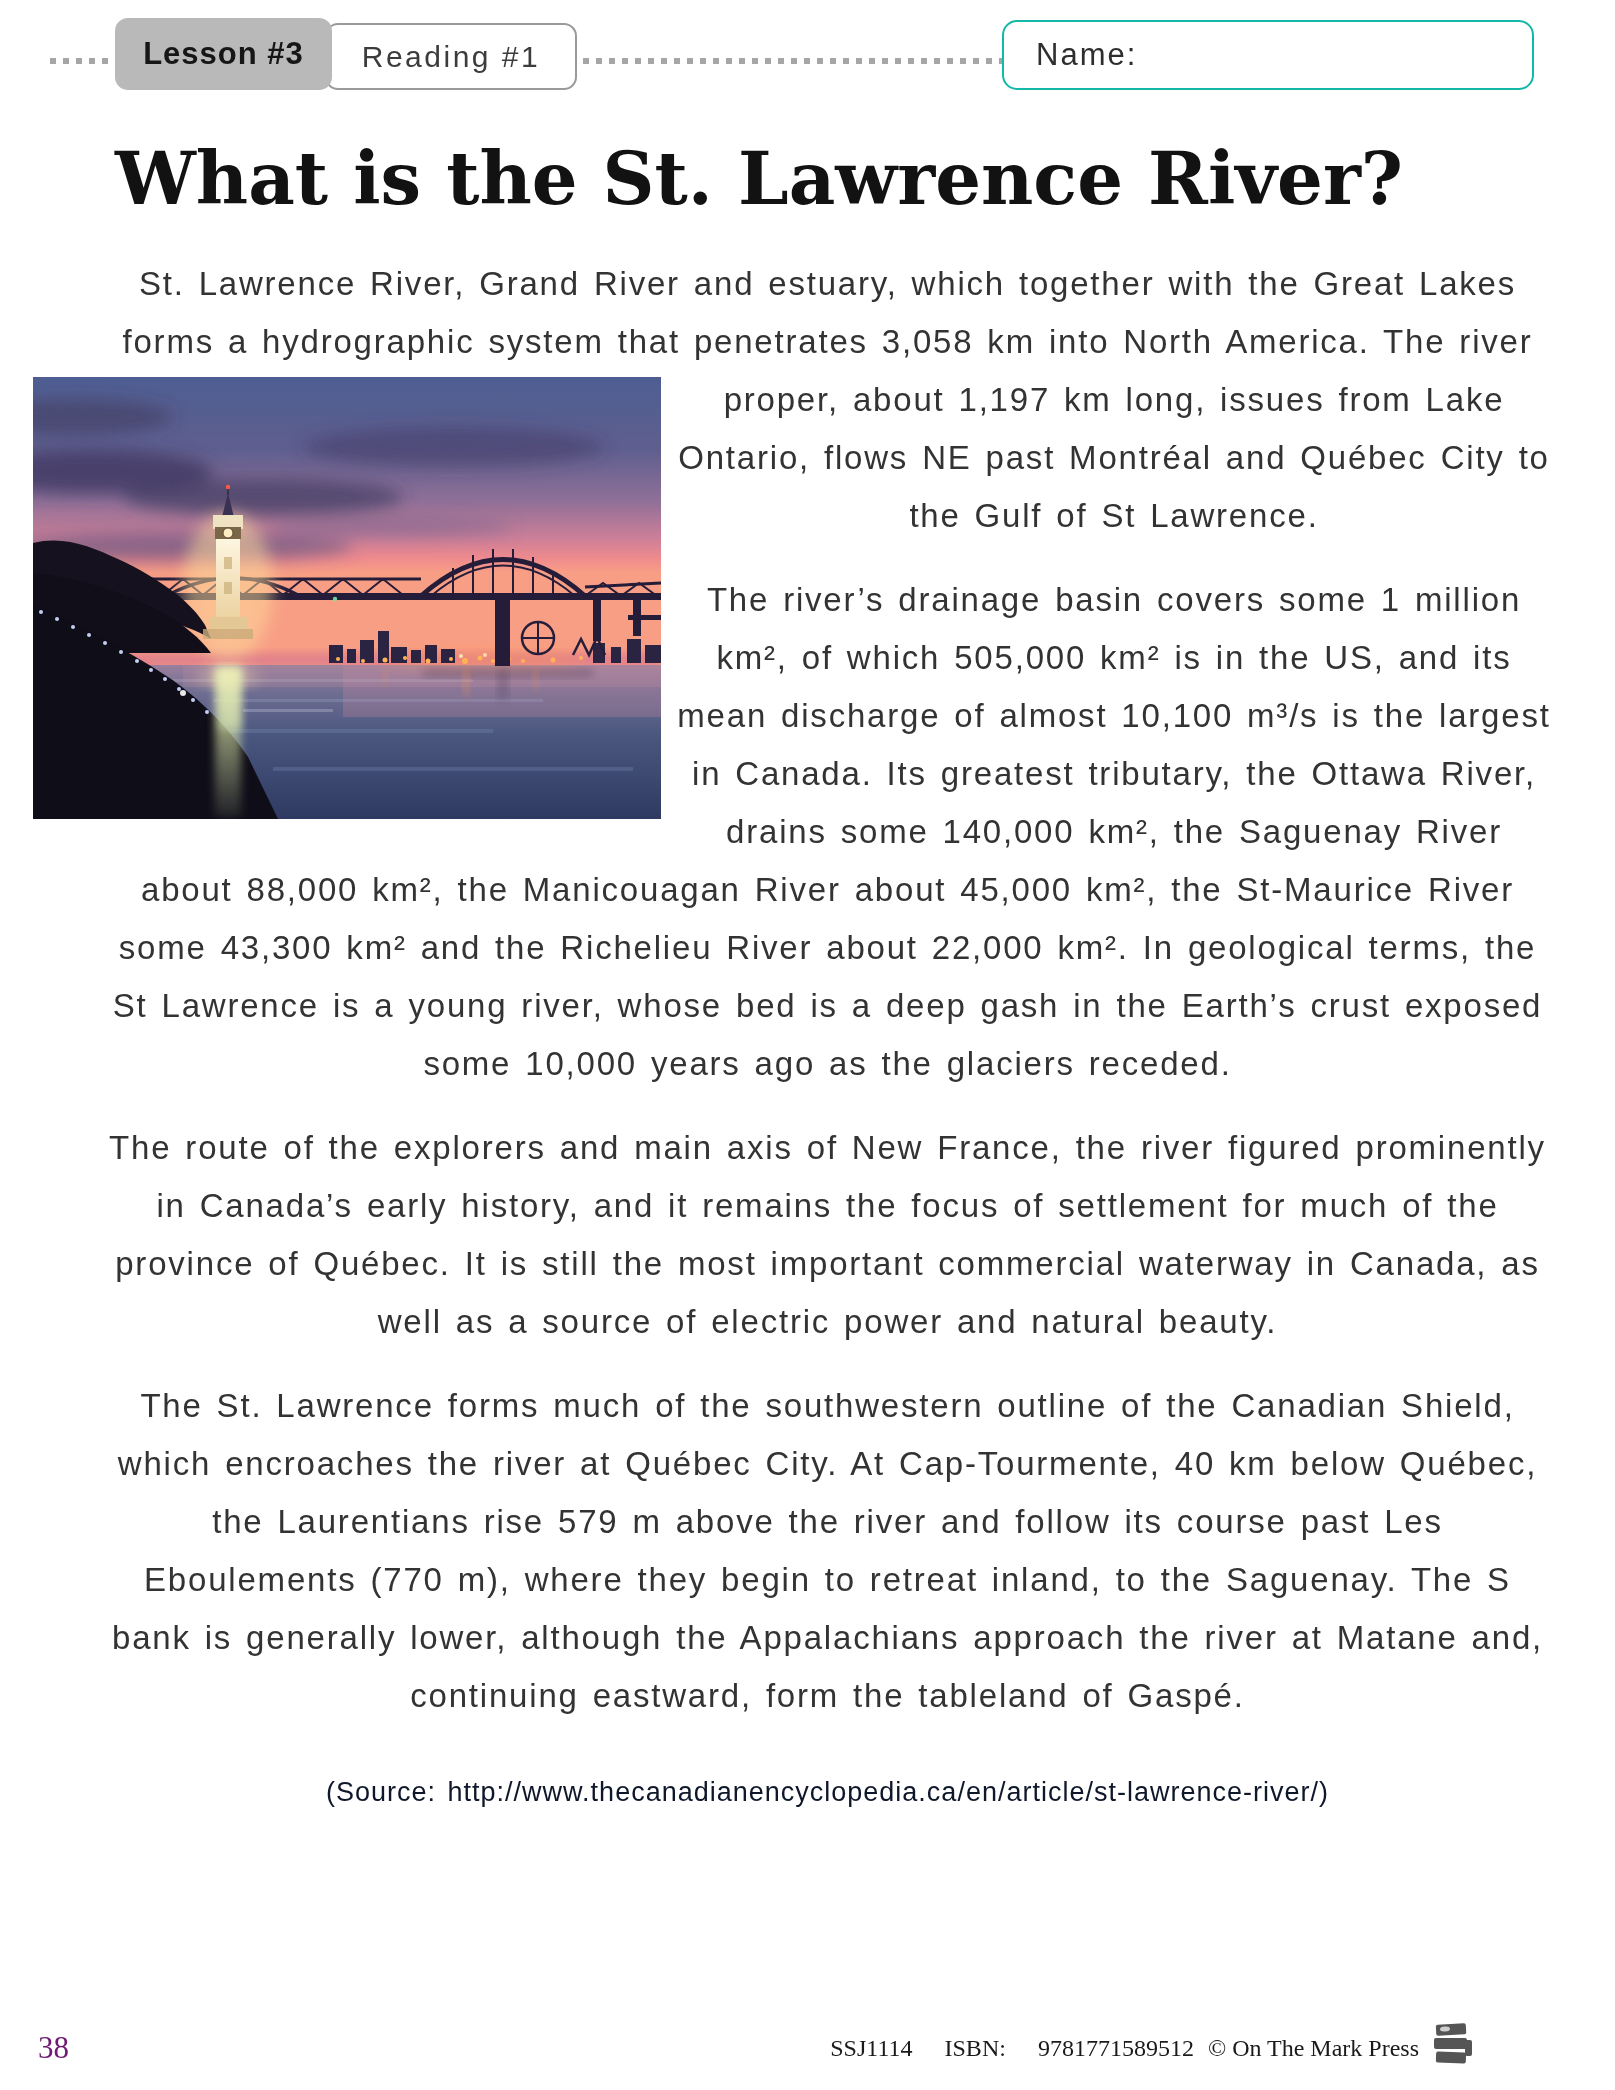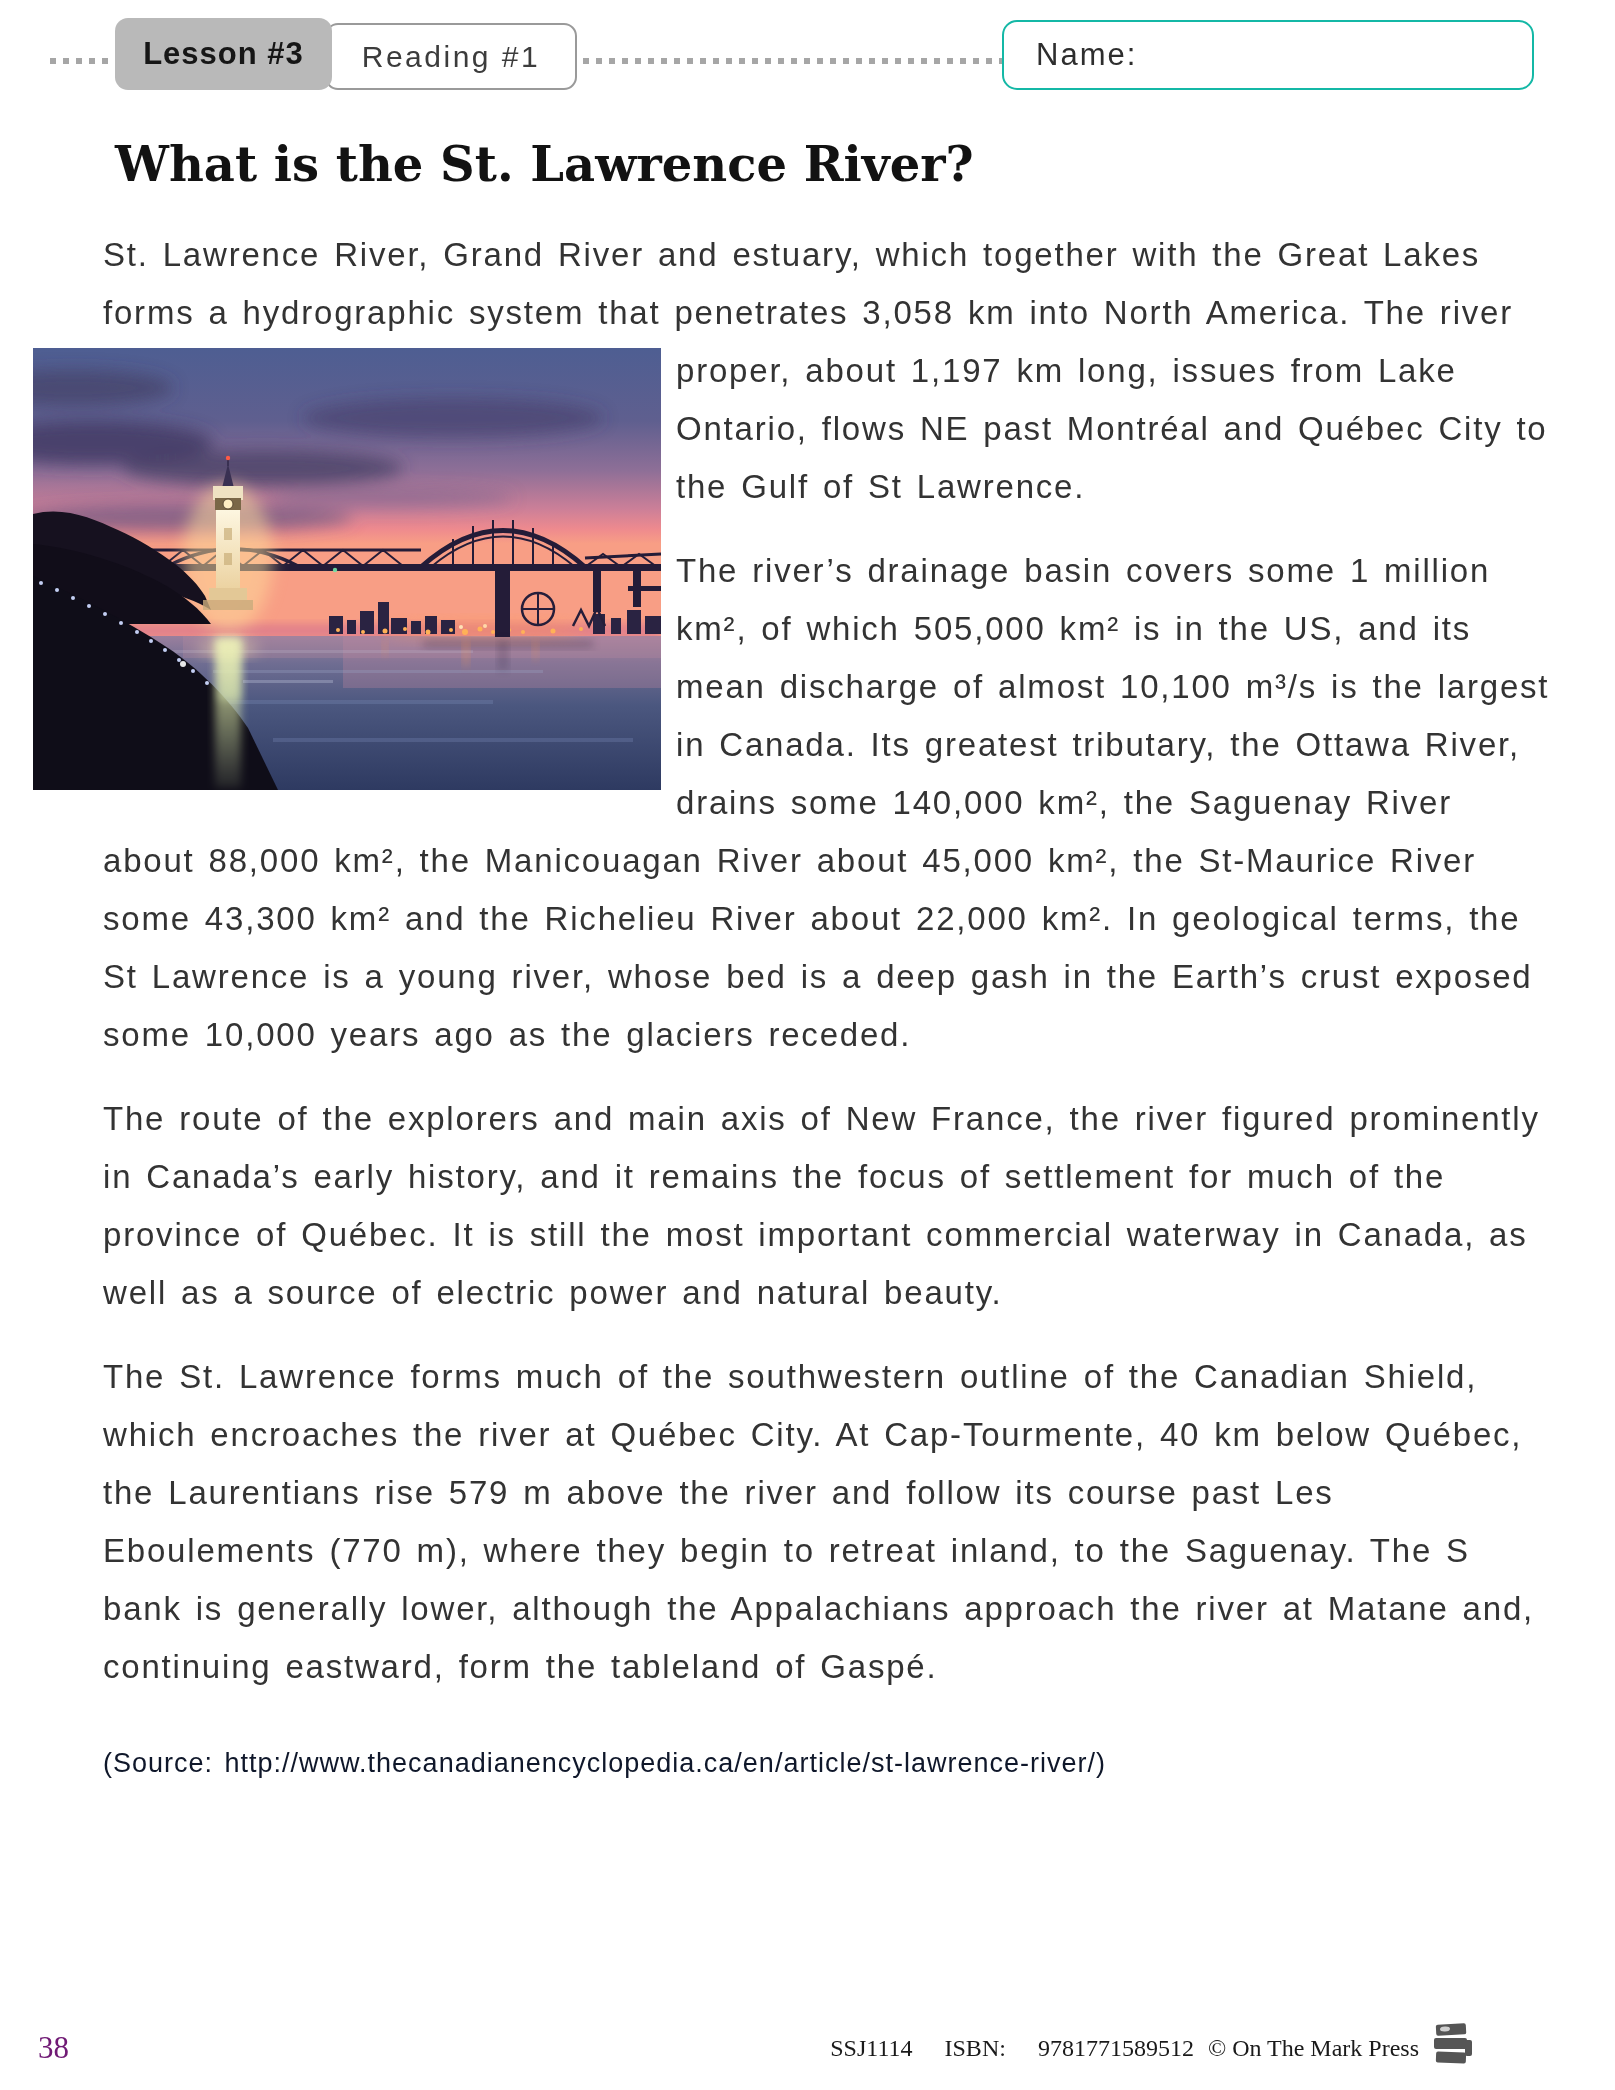--- a/index.html
+++ b/index.html
@@ -15,23 +15,23 @@
   .tab-lesson { left:75px; top:0; width:217px; height:72px; background:#b9b9b9;
     font-weight:700; font-size:31px; color:#161616; letter-spacing:1px; z-index:3; }
   .tab-reading { left:285px; top:5px; width:252px; height:67px; background:#fff;
     border:2px solid #9a9a9a; font-weight:300; font-size:30px; color:#3c3c3c; letter-spacing:2.5px; z-index:2; }
   .name-box { position:absolute; left:962px; top:2px; width:532px; height:70px; background:#fff;
     border:2px solid #14b8a6; border-radius:15px; z-index:2; display:flex; align-items:center;
     padding-left:32px; font-size:31px; font-weight:300; color:#2e2e2e; letter-spacing:2px; }
 
   
   .title { margin:46px 75px 0; font-family:"DejaVu Serif", serif; font-weight:800;
-    font-size:48px; color:#121212; }
+    font-size:72px; color:#121212; }
   .content { margin:34px 63px 0; font-size:33px; line-height:58px; letter-spacing:1.8px;
-    word-spacing:3px; font-weight:300; color:#333; }
+    word-spacing:3px; font-weight:300; color:#333;text-align:center; }
   .para { margin:0 0 26px; }
   .photo-float { float:left; width:628px; height:442px; margin:6px 15px 16px -70px; }
   .photo-float svg { display:block; width:100%; height:100%; }
   .source-line { clear:both; font-size:27px; letter-spacing:1px; margin-top:38px; color:#0f172a; font-weight:400; }
 
   
   .page-number { position:absolute; left:38px; bottom:24px; font-family:"Liberation Serif", serif;
     font-size:31px; color:#701a75; }
   .footer-right { position:absolute; right:196px; bottom:28px; font-family:"Liberation Serif", serif;
     font-size:24px; color:#1a1a1a; white-space:nowrap; }

